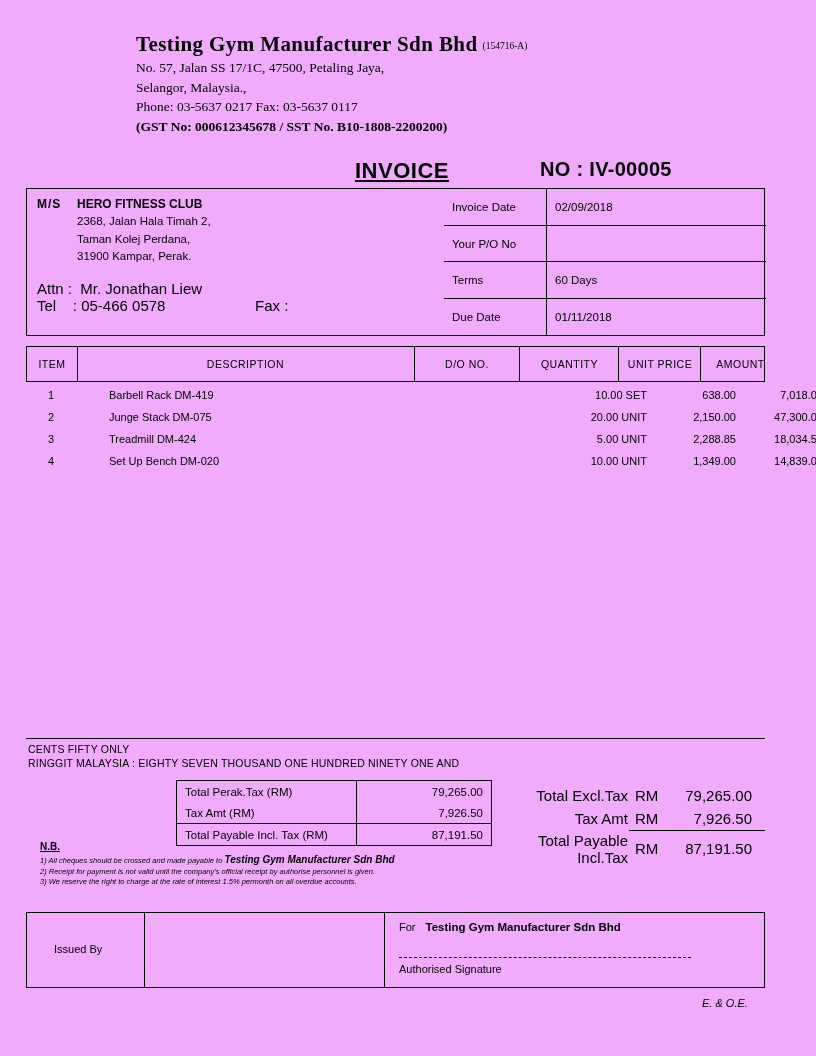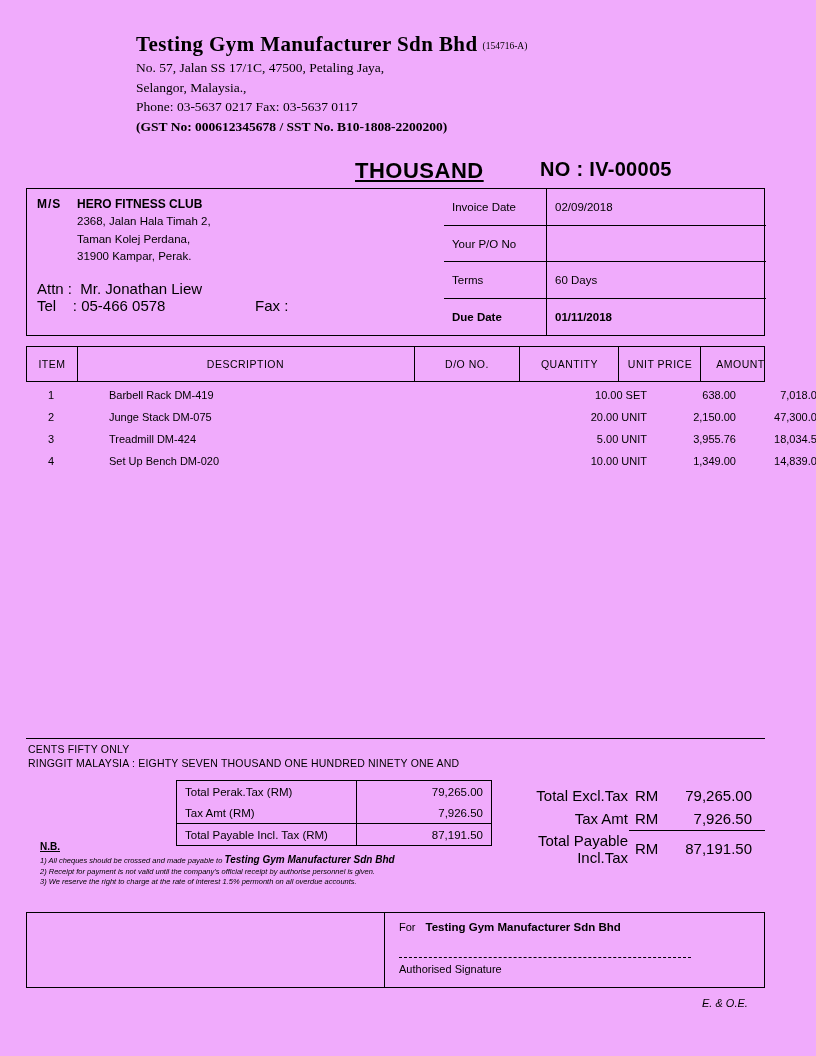--- a/index.html
+++ b/index.html
@@ -136,21 +136,20 @@
     font-size: 11.5px;
   }
   .meta-table td {
     border-bottom: 1.4px solid #000;
     padding: 0 8px;
     height: 34px;
     vertical-align: middle;
   }
   .meta-table tr:last-child td {
     border-bottom: none;
-    font-weight: bold;
   }
   .meta-table td.lbl {
     width: 86px;
     border-right: 1.4px solid #000;
   }
 
   
   .items-head {
     position: absolute;
     left: 26px;
@@ -375,21 +374,21 @@
   <div class="company-block">
     <div>
       <span class="company-name">Testing Gym Manufacturer Sdn Bhd</span><span class="company-regno">(154716-A)</span>
     </div>
     <div class="company-addr">No. 57, Jalan SS 17/1C, 47500, Petaling Jaya,</div>
     <div class="company-addr">Selangor, Malaysia.,</div>
     <div class="company-addr">Phone: 03-5637 0217   Fax: 03-5637 0117</div>
     <div class="company-tax">(GST No: 000612345678 / SST No. B10-1808-2200200)</div>
   </div>
 
-  <div class="invoice-title">THOUSAND</div>
+  <div class="invoice-title">INVOICE</div>
   <div class="invoice-no">NO : IV-00005</div>
 
   <div class="top-frame">
 
     <div class="cust-box">
       <div class="cust-head"><span class="ms-label">M/S</span><span>HERO FITNESS CLUB</span></div>
       <div class="cust-line cust-indent">2368, Jalan Hala Timah 2,</div>
       <div class="cust-line cust-indent">Taman Kolej Perdana,</div>
       <div class="cust-line cust-indent">31900 Kampar, Perak.</div>
       <div class="cust-contact">
@@ -452,21 +451,21 @@
           <td class="c-do"></td>
           <td class="c-qty">20.00 UNIT</td>
           <td class="c-price">2,150.00</td>
           <td class="c-amt">47,300.00</td>
         </tr>
         <tr>
           <td class="c-item">3</td>
           <td class="c-desc">Treadmill DM-424</td>
           <td class="c-do"></td>
           <td class="c-qty">5.00 UNIT</td>
-          <td class="c-price">3,955.76</td>
+          <td class="c-price">2,288.85</td>
           <td class="c-amt">18,034.50</td>
         </tr>
         <tr>
           <td class="c-item">4</td>
           <td class="c-desc">Set Up Bench DM-020</td>
           <td class="c-do"></td>
           <td class="c-qty">10.00 UNIT</td>
           <td class="c-price">1,349.00</td>
           <td class="c-amt">14,839.00</td>
         </tr>
@@ -523,20 +522,23 @@
   </div>
 
   <div class="nb-title">N.B.</div>
   <div class="nb-notes">
     <div><span>1) All cheques should be crossed and made payable to</span> <span class="strong-co">Testing Gym Manufacturer Sdn Bhd</span></div>
     <div>2) Receipt for payment is not valid until the company's official receipt by authorise personnel is given.</div>
     <div>3) We reserve the right to charge at the rate of interest 1.5% permonth on all overdue accounts.</div>
   </div>
 
   <div class="sign-frame">
+    <div class="cell-issued">
+      <div class="issued-label">Issued By</div>
+    </div>
     <div class="cell-blank"></div>
     <div class="cell-for">
       <div class="for-line"><span>For</span><span class="for-co">Testing Gym Manufacturer Sdn Bhd</span></div>
       <div class="dash-line"></div>
       <div class="sig-label">Authorised Signature</div>
     </div>
   </div>
 
   <div class="eoe">E. &amp; O.E.</div>
 

